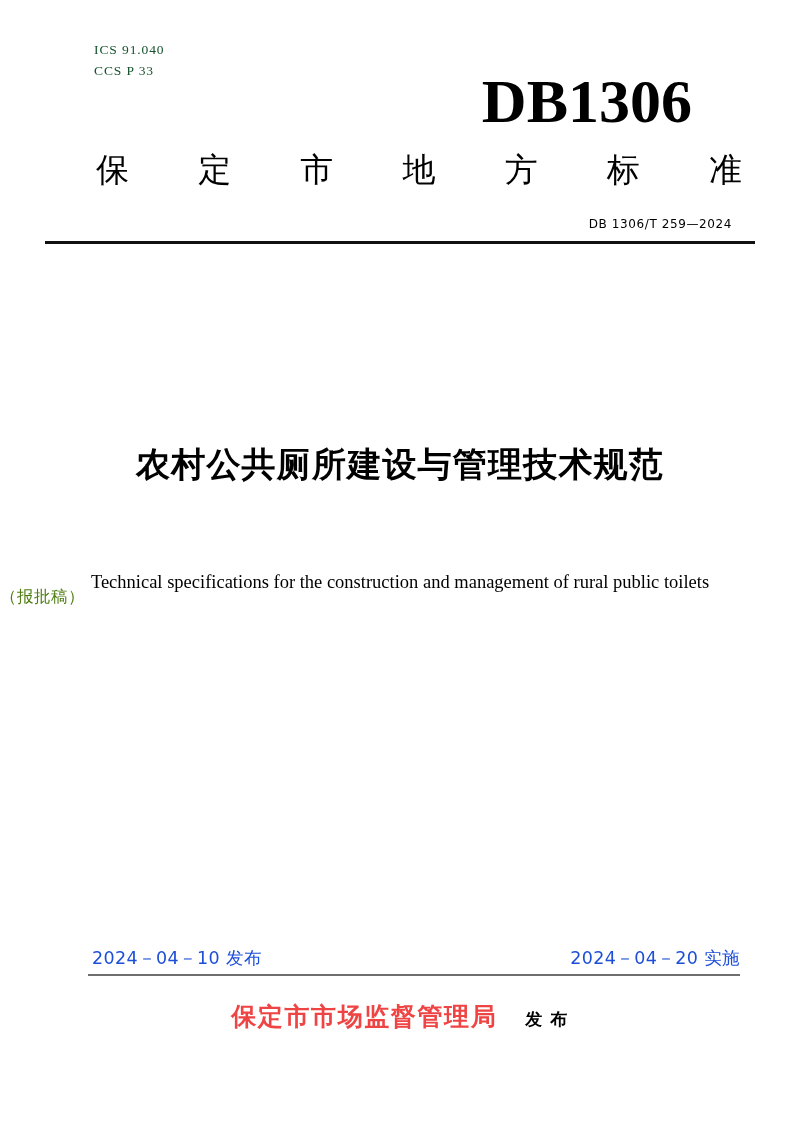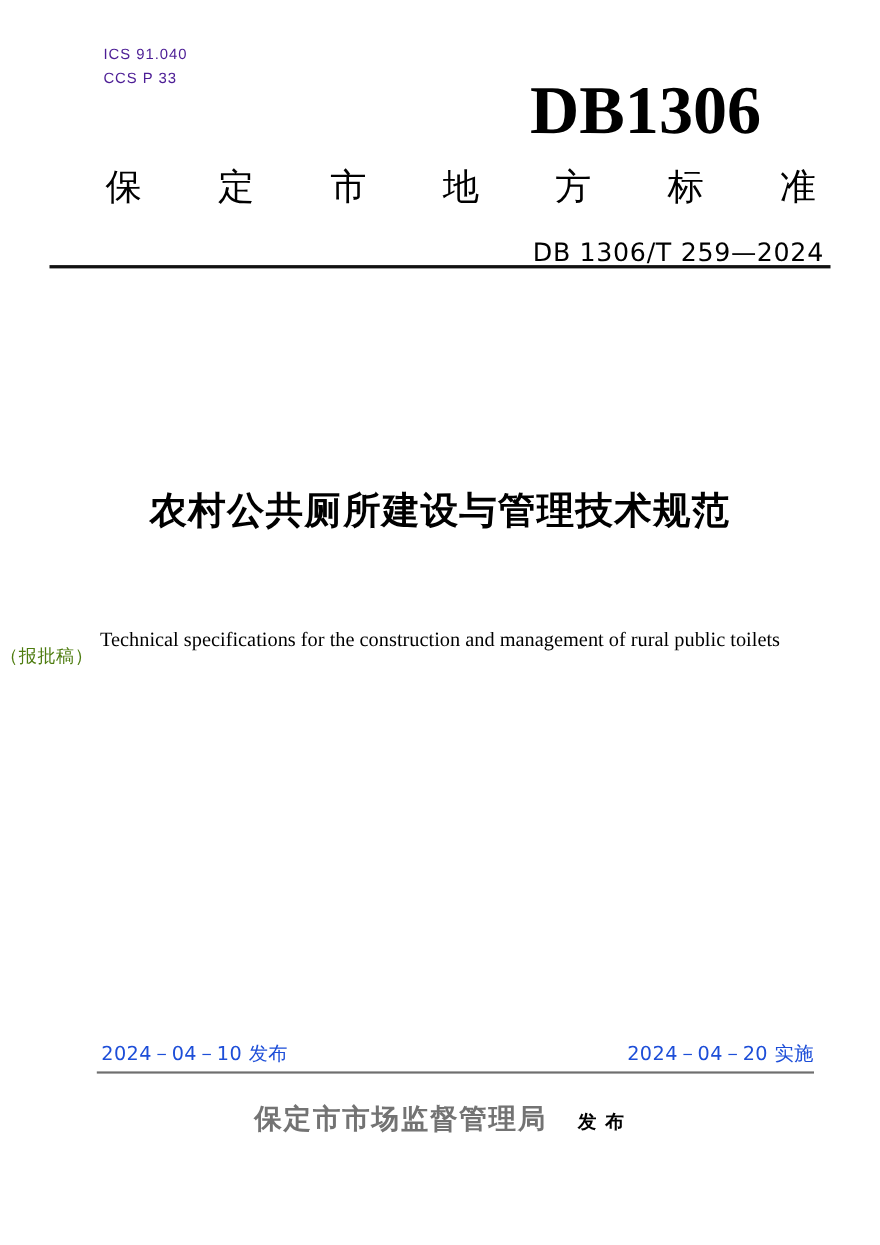--- a/index.html
+++ b/index.html
@@ -23,24 +23,24 @@
   }
 
   
   .code-block {
     position: absolute;
     left: 94px;
     top: 40px;
     line-height: 1.55;
   }
   .code-line {
-    font-family: Liberation Sans, sans-serif;
+    font-family: Liberation Serif, serif;
     font-size: 13.5px;
     letter-spacing: 0.9px;
-    color: #4c1d95;
+    color: #14532d;
     white-space: nowrap;
   }
 
   
   .db-number {
     position: absolute;
     right: 108px;
     top: 70px;
     font-family: "Liberation Serif", "DejaVu Serif", serif;
     font-weight: 700;
@@ -65,24 +65,24 @@
     color: #000000;
     display: flex;
     justify-content: space-between;
     white-space: nowrap;
   }
   .standard-kind > span { display: inline-block; }
 
   
   .standard-code {
     position: absolute;
-    right: 51px;
+    right: 68px;
     top: 217px;
     font-family: "DejaVu Sans", sans-serif;
-    font-size: 23px;
+    font-size: 12px;
     letter-spacing: 0.6px;
     color: #000000;
     white-space: nowrap;
   }
 
   
   .rule-top {
     position: absolute;
     left: 45px;
     top: 241px;
@@ -164,21 +164,21 @@
     right: 0;
     top: 1000px;
     text-align: center;
     white-space: nowrap;
   }
   .publisher-name {
     font-family: "Liberation Sans", "DejaVu Sans", sans-serif;
     font-weight: 700;
     font-size: 25px;
     letter-spacing: 1.6px;
-    color: #737373;
+    color: #ef4444;
   }
   .publisher-verb {
     font-family: "Liberation Sans", "DejaVu Sans", sans-serif;
     font-weight: 700;
     font-size: 17px;
     letter-spacing: 1.6px;
     color: #000000;
     margin-left: 28px;
   }
 </style>

